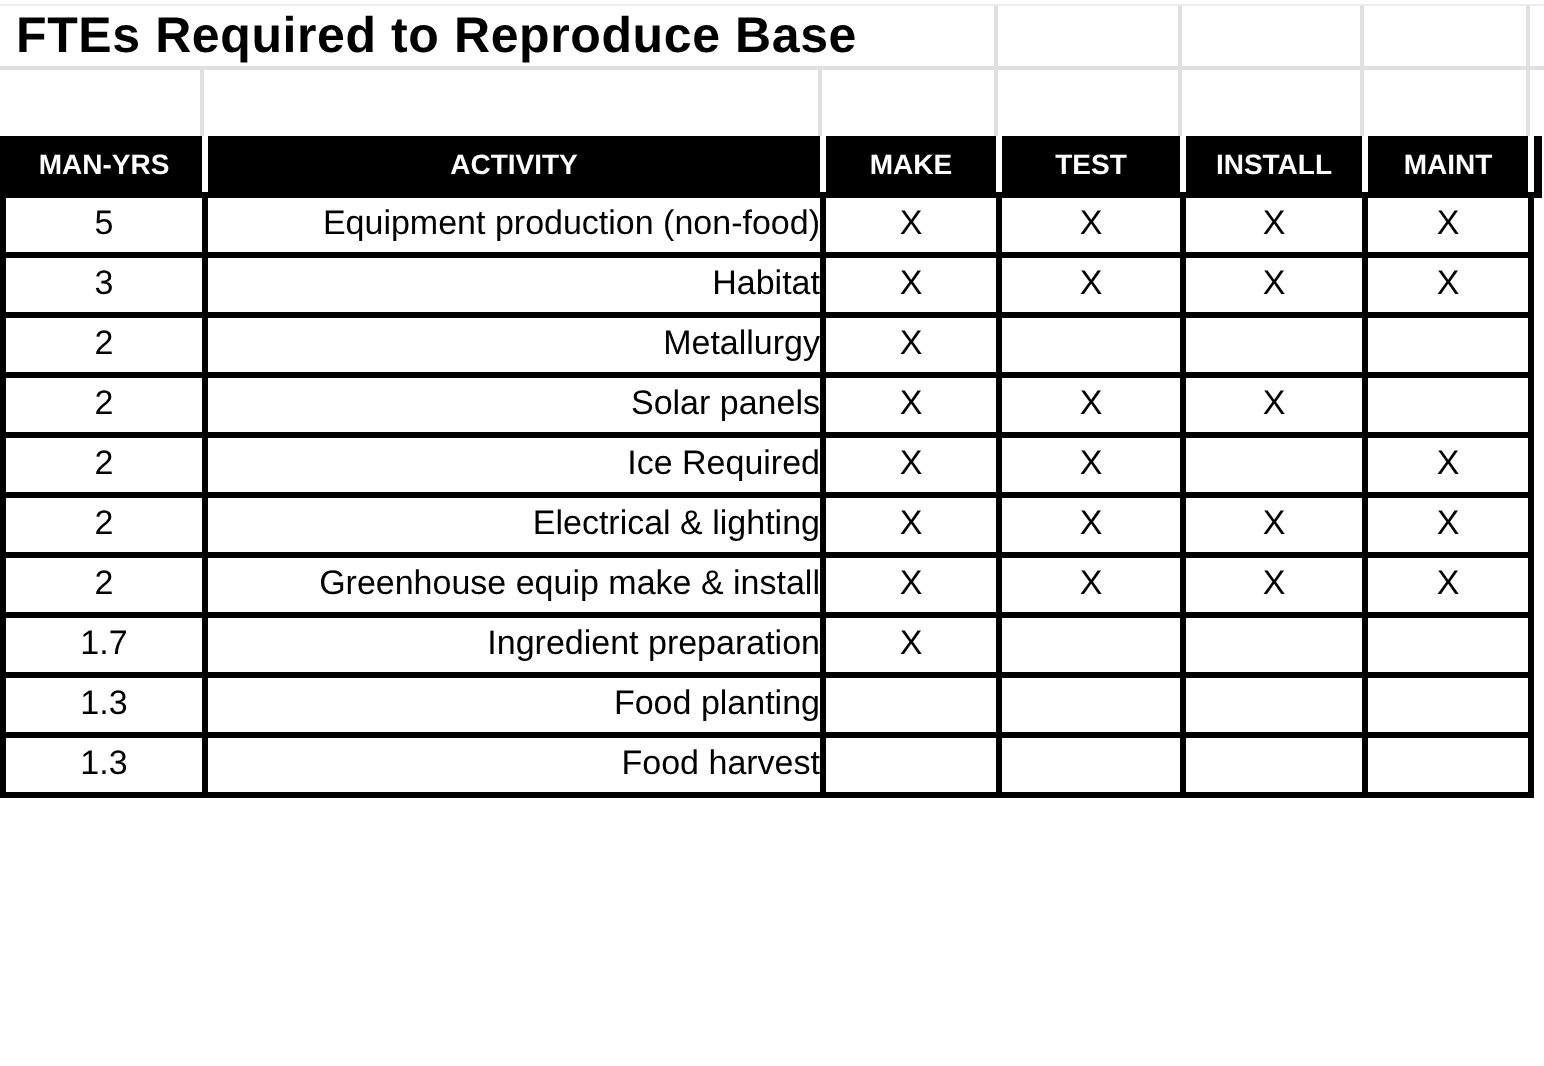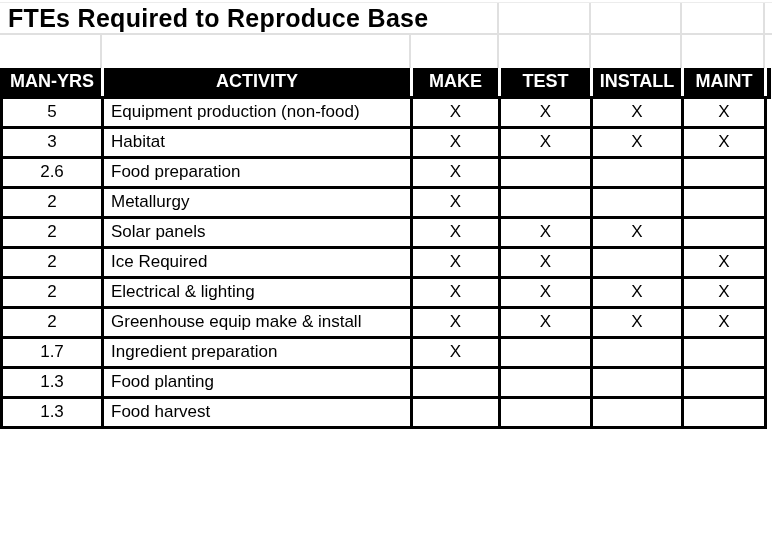--- a/index.html
+++ b/index.html
@@ -41,35 +41,35 @@
   col.c-manyrs{width:101px;}
   col.c-activity{width:309px;}
   col.c-make{width:88px;}
   col.c-test{width:92px;}
   col.c-install{width:91px;}
   col.c-maint{width:83px;}
   col.c-stub{width:5px;}
 
   th{
     background:var(--header-bg);color:var(--header-text);
-    font-size:18px;font-weight:bold;text-align:center;
+    font-size:14px;font-weight:bold;text-align:center;
     height:29px;
     border-left:3px solid #ffffff;border-right:3px solid #ffffff;
     border-top:none;border-bottom:3px solid var(--border);
     overflow:hidden;white-space:nowrap;
   }
   th:first-child{border-left:3px solid var(--header-bg);}
   th.stub-h{border-right:none;}
   td{
     border:3px solid var(--border);
     height:30px;font-size:17px;color:var(--text);
     background:#fff;overflow:hidden;white-space:nowrap;
   }
   td.num{text-align:center;}
-  td.activity{text-align:left;padding-left:7px;}
+  td.activity{text-align:right;padding-left:7px;}
   td.mark{text-align:center;font-size:17px;}
   td.stub{border-top:none;border-bottom:none;border-right:none;}
 </style>
 </head>
 <body>
 
 <div class="screen">
 
   <div class="sheet-title">FTEs Required to Reproduce Base</div>
 
@@ -124,29 +124,20 @@
     <tr>
       <td class="num">3</td>
       <td class="activity">Habitat</td>
       <td class="mark">X</td>
       <td class="mark">X</td>
       <td class="mark">X</td>
       <td class="mark">X</td>
       <td class="stub"></td>
     </tr>
 
-    <tr>
-      <td class="num">2.6</td>
-      <td class="activity">Food preparation</td>
-      <td class="mark">X</td>
-      <td class="mark"></td>
-      <td class="mark"></td>
-      <td class="mark"></td>
-      <td class="stub"></td>
-    </tr>
 
     <tr>
       <td class="num">2</td>
       <td class="activity">Metallurgy</td>
       <td class="mark">X</td>
       <td class="mark"></td>
       <td class="mark"></td>
       <td class="mark"></td>
       <td class="stub"></td>
     </tr>

